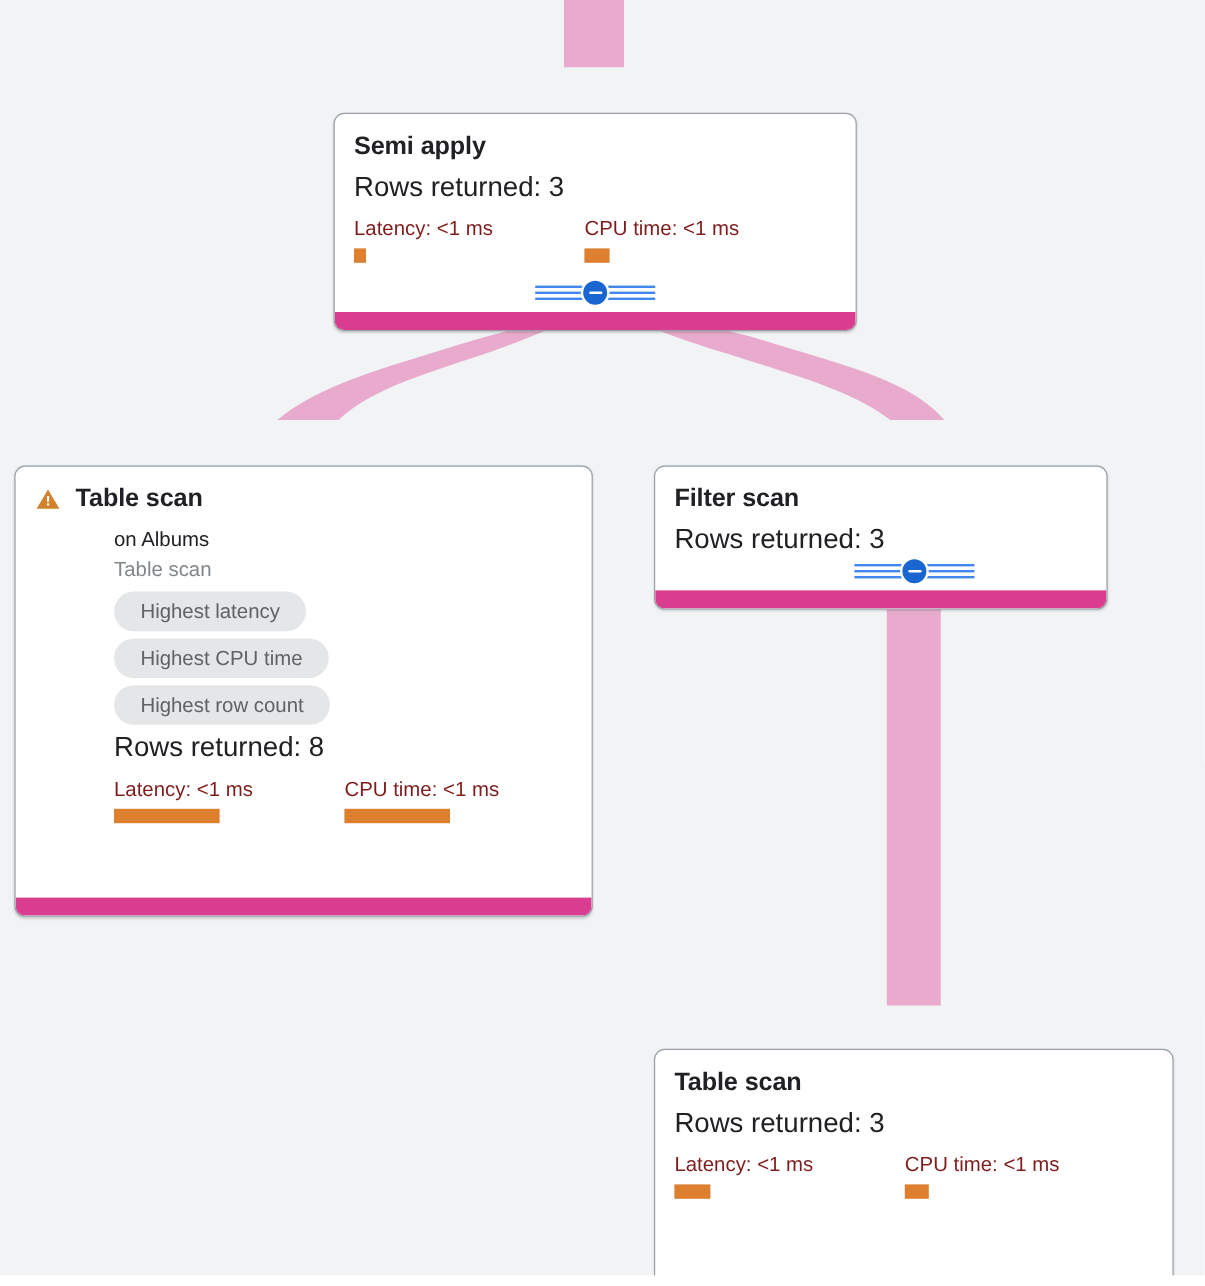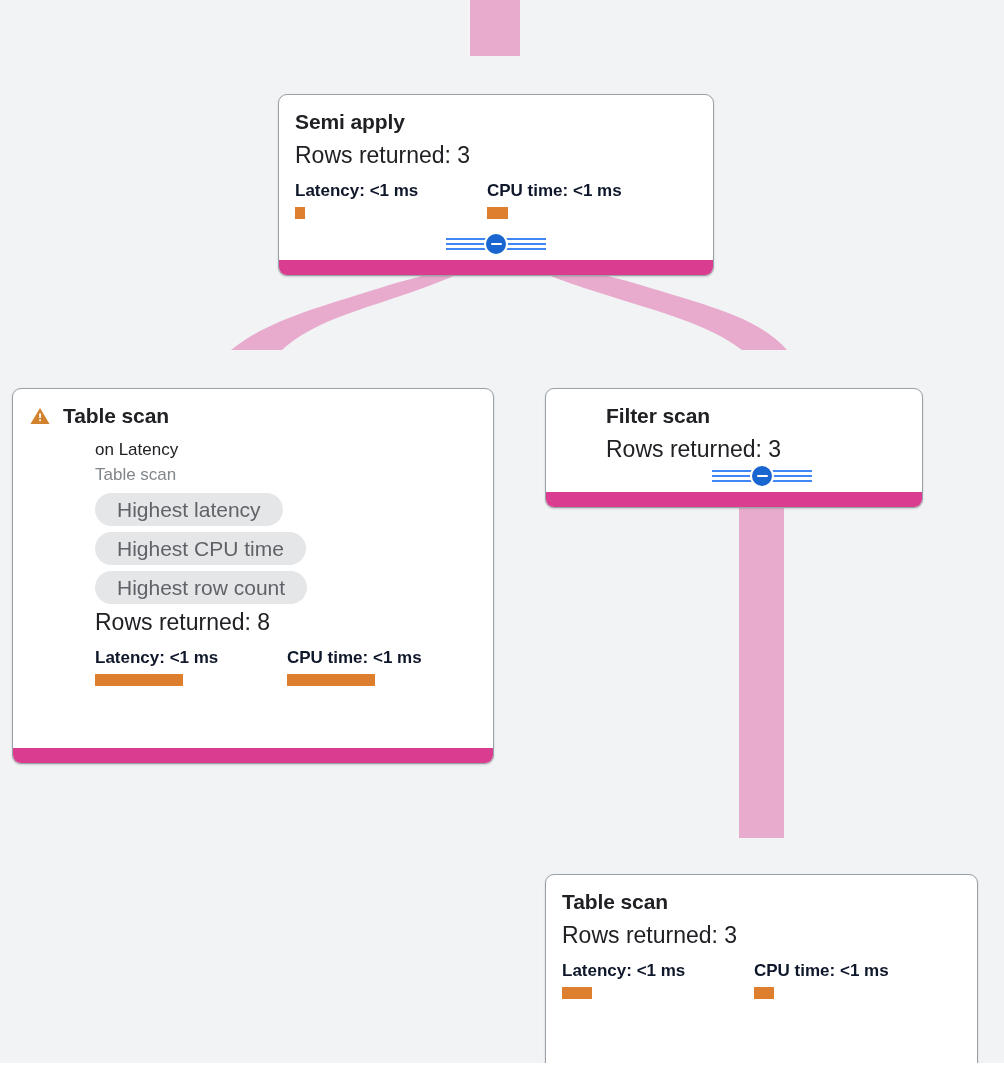--- a/index.html
+++ b/index.html
@@ -94,39 +94,38 @@
   .chips {
     margin: 6px 0 4px 0;
   }
   .chip {
     display: block;
     width: max-content;
     margin: 0 0 6px 66px;
     padding: 5px 22px;
     background: #e4e6e8;
     color: #5f6368;
-    font-size: 21px;
+    font-size: 17px;
     line-height: 23px;
     border-radius: 18px;
   }
 
   .metrics {
     display: flex;
     margin-top: 12px;
   }
   .metric {
     display: flex;
     flex-direction: column;
   }
   .metric-label {
     font-size: 17px;
-    color: #0f172a;
+    color: #7f1d1d;
     line-height: 22px;
     white-space: nowrap;
-    font-weight: bold;
   }
   .metric-bar {
     margin-top: 5px;
     height: 12px;
     background: #dd7f2e;
   }
 
   
   .toggle {
     position: absolute;
@@ -246,21 +245,21 @@
       <div class="node-title-row">
         <span class="warn-icon">
           <svg width="22" height="22" viewBox="0 0 24 24" xmlns="http://www.w3.org/2000/svg">
             <path d="M12 3.2 L22.4 20.6 L1.6 20.6 Z" fill="#d2812c"></path>
             <rect x="11.1" y="9.1" width="1.9" height="5.2" fill="#ffffff"></rect>
             <rect x="11.1" y="15.7" width="1.9" height="2.0" fill="#ffffff"></rect>
           </svg>
         </span>
         <div class="node-title">Table scan</div>
       </div>
-      <div class="node-sub" style="margin-left:66px;">on Latency</div>
+      <div class="node-sub" style="margin-left:66px;">on Albums</div>
       <div class="node-sub muted" style="margin-left:66px;">Table scan</div>
 
       <div class="chips">
         <div class="chip">Highest latency</div>
         <div class="chip">Highest CPU time</div>
         <div class="chip">Highest row count</div>
       </div>
 
       <div class="node-rows" style="margin-left:66px;">Rows returned: 8</div>
 
@@ -271,21 +270,21 @@
         </div>
         <div class="metric">
           <div class="metric-label">CPU time: &lt;1 ms</div>
           <div class="metric-bar" style="width:88px;"></div>
         </div>
       </div>
     </div>
     <div class="node-accent"></div>
   </div>
 
-  <div class="node" style="left:545px; top:349px; width:378px; height:120px;padding-left:44px;">
+  <div class="node" style="left:545px; top:349px; width:378px; height:120px;">
     <div class="node-body">
       <div class="node-title-row">
         <div class="node-title">Filter scan</div>
       </div>
       <div class="node-rows">Rows returned: 3</div>
     </div>
     <div class="node-accent"></div>
   </div>
 
   <div class="toggle" style="left:712px; top:463px;">

